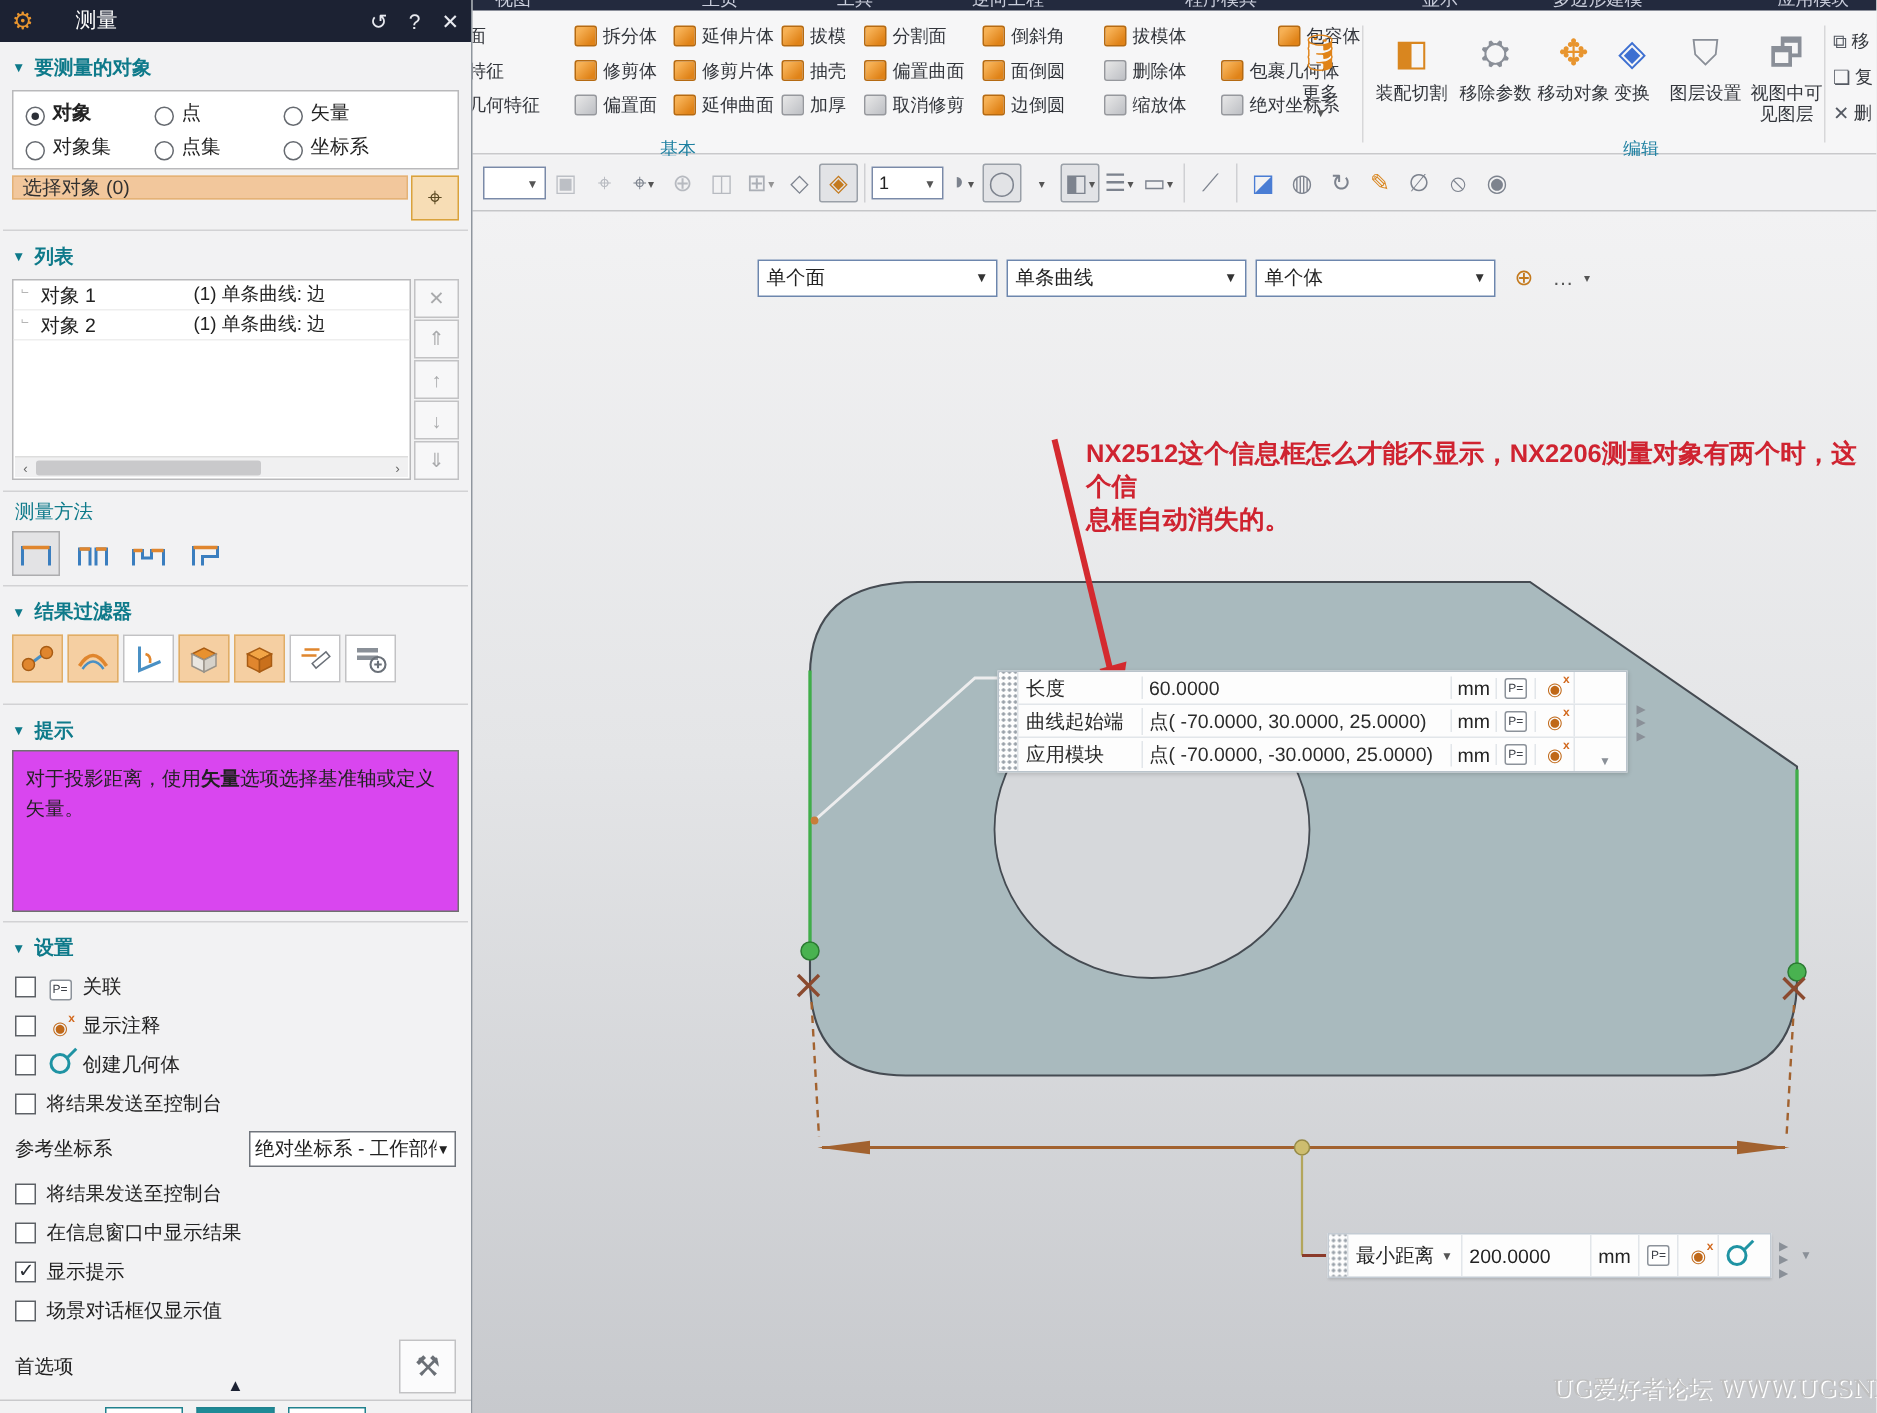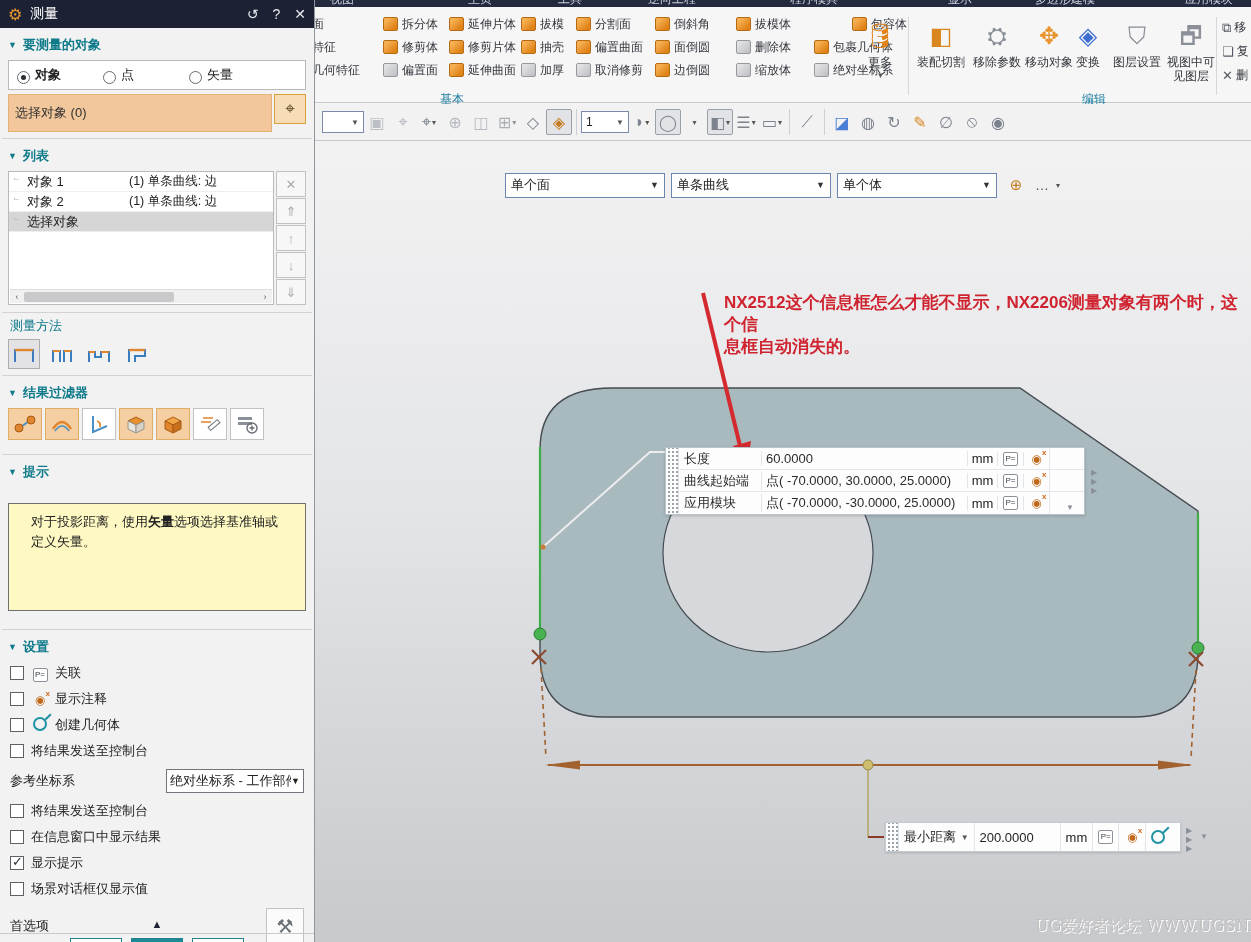--- a/index.html
+++ b/index.html
@@ -65,53 +65,53 @@
   .geo-ico { display:inline-block; width:14px; height:14px; border:2px solid #1f93a3; border-radius:50%; position:relative; }
   .geo-ico::after { content:""; position:absolute; left:9px; top:-3px; width:8px; height:2px; background:#1f93a3; transform:rotate(-45deg); }
 
   
   #watermark { position:absolute; left:1035px; top:916px; font-family:"DejaVu Serif","Liberation Serif",serif; font-size:16px; color:#bfbfbf; text-shadow:1px 1px 0 #fff; z-index:2; white-space:nowrap; }
 
   
   #dialog { position:absolute; left:0; top:0; width:315px; height:942px; background:#f2f2f3; border-right:1px solid #8f969e; z-index:10; }
   #dlg-title { height:28px; background:#1c2233; display:flex; align-items:center; padding:0 8px; color:#fff; }
   #dlg-title .gear { color:#e8952f; font-size:16px; margin-right:8px; }
-  #dlg-title .t { font-size:14px; flex:1; }
+  #dlg-title .t { font-size:14px; flex:1;margin-left:20px; }
   #dlg-title .tbtn { color:#e8eaf0; font-size:14px; margin-left:14px; cursor:pointer; }
   .sec-head { display:flex; align-items:center; padding:8px 6px 4px 8px; color:#0e7a8a; font-weight:bold; font-size:13px; }
   .sec-head .tri { font-size:9px; margin-right:6px; color:#0e7a8a; }
   .sec-sep { height:1px; background:#d2d2d4; margin:6px 2px 0 2px; }
   .whitebox { background:#fff; border:1px solid #b9b9bb; margin:2px 8px; }
   .radio-row { display:flex; padding:5px 8px; }
   .radio { display:flex; align-items:flex-end; width:86px; font-size:13px; }
   .radio .rb { width:13px; height:13px; border:1px solid #666a70; border-radius:50%; margin-right:5px; background:#fff; position:relative; flex:0 0 auto; }
   .radio .rb.on::after { content:""; position:absolute; left:3px; top:3px; width:5px; height:5px; border-radius:50%; background:#2b2f36; }
   #selObjRow { display:flex; margin:4px 8px 0 8px; }
-  #selObjLabel { flex:1; background:#f2c79c; border:1px solid #e4b277; display:flex; align-items:center; padding:0 6px; height:38px; font-size:13px; color:#303030; }
+  #selObjLabel { flex:1; background:#f2c79c; border:1px solid #e4b277; display:flex; align-items:center; padding:0 6px; height:16px; font-size:13px; color:#303030; }
   #selObjBtn { width:32px; height:30px; background:#f7ddb5; border:1px solid #d9a23c; margin-left:2px; display:flex; align-items:center; justify-content:center; color:#5c4a23; font-size:17px; }
   #listBox { position:relative; margin:2px 8px; display:flex; }
   #listTable { flex:1; background:#fff; border:1px solid #b9b9bb; height:134px; position:relative; overflow:hidden; }
   .lrow { display:flex; height:20px; align-items:center; font-size:13px; border-bottom:1px solid #eee; }
   .lrow .lname { width:120px; padding-left:18px; position:relative; white-space:nowrap; }
   .lrow .lname::before { content:"⌐"; position:absolute; left:5px; top:2px; color:#b5b5b5; font-size:9px; transform:scaleY(-1); }
   .lrow .ldesc { flex:1; white-space:nowrap; font-size:12.5px; }
   .lrow.sel { background:#d6d6d6; }
   .hscroll { position:absolute; left:1px; right:1px; bottom:1px; height:14px; background:#f0f0f1; border-top:1px solid #ddd; display:flex; align-items:center; }
   .hscroll .arr { width:14px; text-align:center; font-size:9px; color:#666; }
   .hscroll .thumb { height:10px; width:150px; background:#c9c9cb; border-radius:2px; }
   #listBtns { width:30px; margin-left:2px; display:flex; flex-direction:column; }
   #listBtns .lb { height:26px; border:1px solid #c2c2c4; background:#f7f7f8; color:#a9aaac; font-size:13px; display:flex; align-items:center; justify-content:center; margin-bottom:1px; }
   #methodRow { margin:4px 8px 6px 8px; }
   #methodLabel { color:#0e7a8a; font-size:13px; margin:4px 0 4px 2px; }
   .m-ico { display:inline-flex; width:32px; height:30px; align-items:center; justify-content:center; margin-right:2px; border:1px solid transparent; }
   .m-ico.sel { background:#e3e3e5; border-color:#adadaf; }
   #filterIcons { display:flex; padding:2px 8px 8px 8px; }
   .f-ico { width:34px; height:32px; border:1px solid #c2c2c4; background:#fff; display:flex; align-items:center; justify-content:center; margin-right:3px; }
   .f-ico.sel { background:#f5cfa2; border-color:#e0ad66; }
-  #hintBox { margin:18px 8px; background:#fef9c3; border:1px solid #707070; min-height:108px; padding:8px 22px; font-size:13px; line-height:20px; }
+  #hintBox { margin:0 8px; background:#d946ef; border:1px solid #707070; min-height:108px; padding:8px 8px; font-size:13px; line-height:20px; }
   .chk-row { display:flex; align-items:center; padding:4px 10px; font-size:13px; }
   .chk { width:14px; height:14px; border:1px solid #5d6166; background:#fff; margin-right:7px; position:relative; flex:0 0 auto; }
   .chk.on::after { content:"✓"; position:absolute; left:1px; top:-3px; font-size:13px; color:#2b2f36; }
   .chk-ico { margin-right:6px; width:18px; text-align:center; flex:0 0 auto; }
   #refRow { display:flex; align-items:center; padding:5px 10px; font-size:13px; }
   #refCombo { margin-left:auto; width:138px; height:24px; background:#fff; border:1px solid #70757c; display:flex; align-items:center; padding:0 3px; overflow:hidden; }
   #refCombo .val { white-space:nowrap; overflow:hidden; flex:1; }
   #refCombo .car { font-size:9px; }
   #prefRow { display:flex; align-items:center; padding:6px 10px 0 10px; font-size:13px; }
   #prefBtn { margin-left:auto; width:38px; height:36px; border:1px solid #c2c2c4; background:#fbfbfc; display:flex; align-items:center; justify-content:center; font-size:19px; color:#6a6f76; }
@@ -492,20 +492,34 @@
           </div>
         <div class="radio">
             <span class="rb"></span>
             <span>点</span>
           </div>
         <div class="radio">
             <span class="rb"></span>
             <span>矢量</span>
           </div>
       </div>
+      <div class="radio-row" style="padding-top:0">
+        <div class="radio">
+            <span class="rb"></span>
+            <span>对象集</span>
+          </div>
+        <div class="radio">
+            <span class="rb"></span>
+            <span>点集</span>
+          </div>
+        <div class="radio">
+            <span class="rb"></span>
+            <span>坐标系</span>
+          </div>
+      </div>
     </div>
     <div id="selObjRow">
       <div id="selObjLabel">选择对象 (0)</div>
       <div id="selObjBtn">
           <span>⌖</span>
         </div>
     </div>
     <div class="sec-sep"></div>
 
     <div class="sec-head">
@@ -515,24 +529,20 @@
     <div id="listBox">
       <div id="listTable">
         <div class="lrow">
           <span class="lname">对象 1</span>
           <span class="ldesc">(1) 单条曲线: 边</span>
         </div>
         <div class="lrow">
           <span class="lname">对象 2</span>
           <span class="ldesc">(1) 单条曲线: 边</span>
         </div>
-        <div class="lrow sel">
-          <span class="lname">选择对象</span>
-          <span class="ldesc"></span>
-        </div>
         <div class="hscroll">
           <span class="arr">‹</span>
           <span class="thumb"></span>
           <span class="arr" style="margin-left:auto">›</span>
         </div>
       </div>
       <div id="listBtns">
         <div class="lb">✕</div>
         <div class="lb">⇑</div>
         <div class="lb">↑</div>

